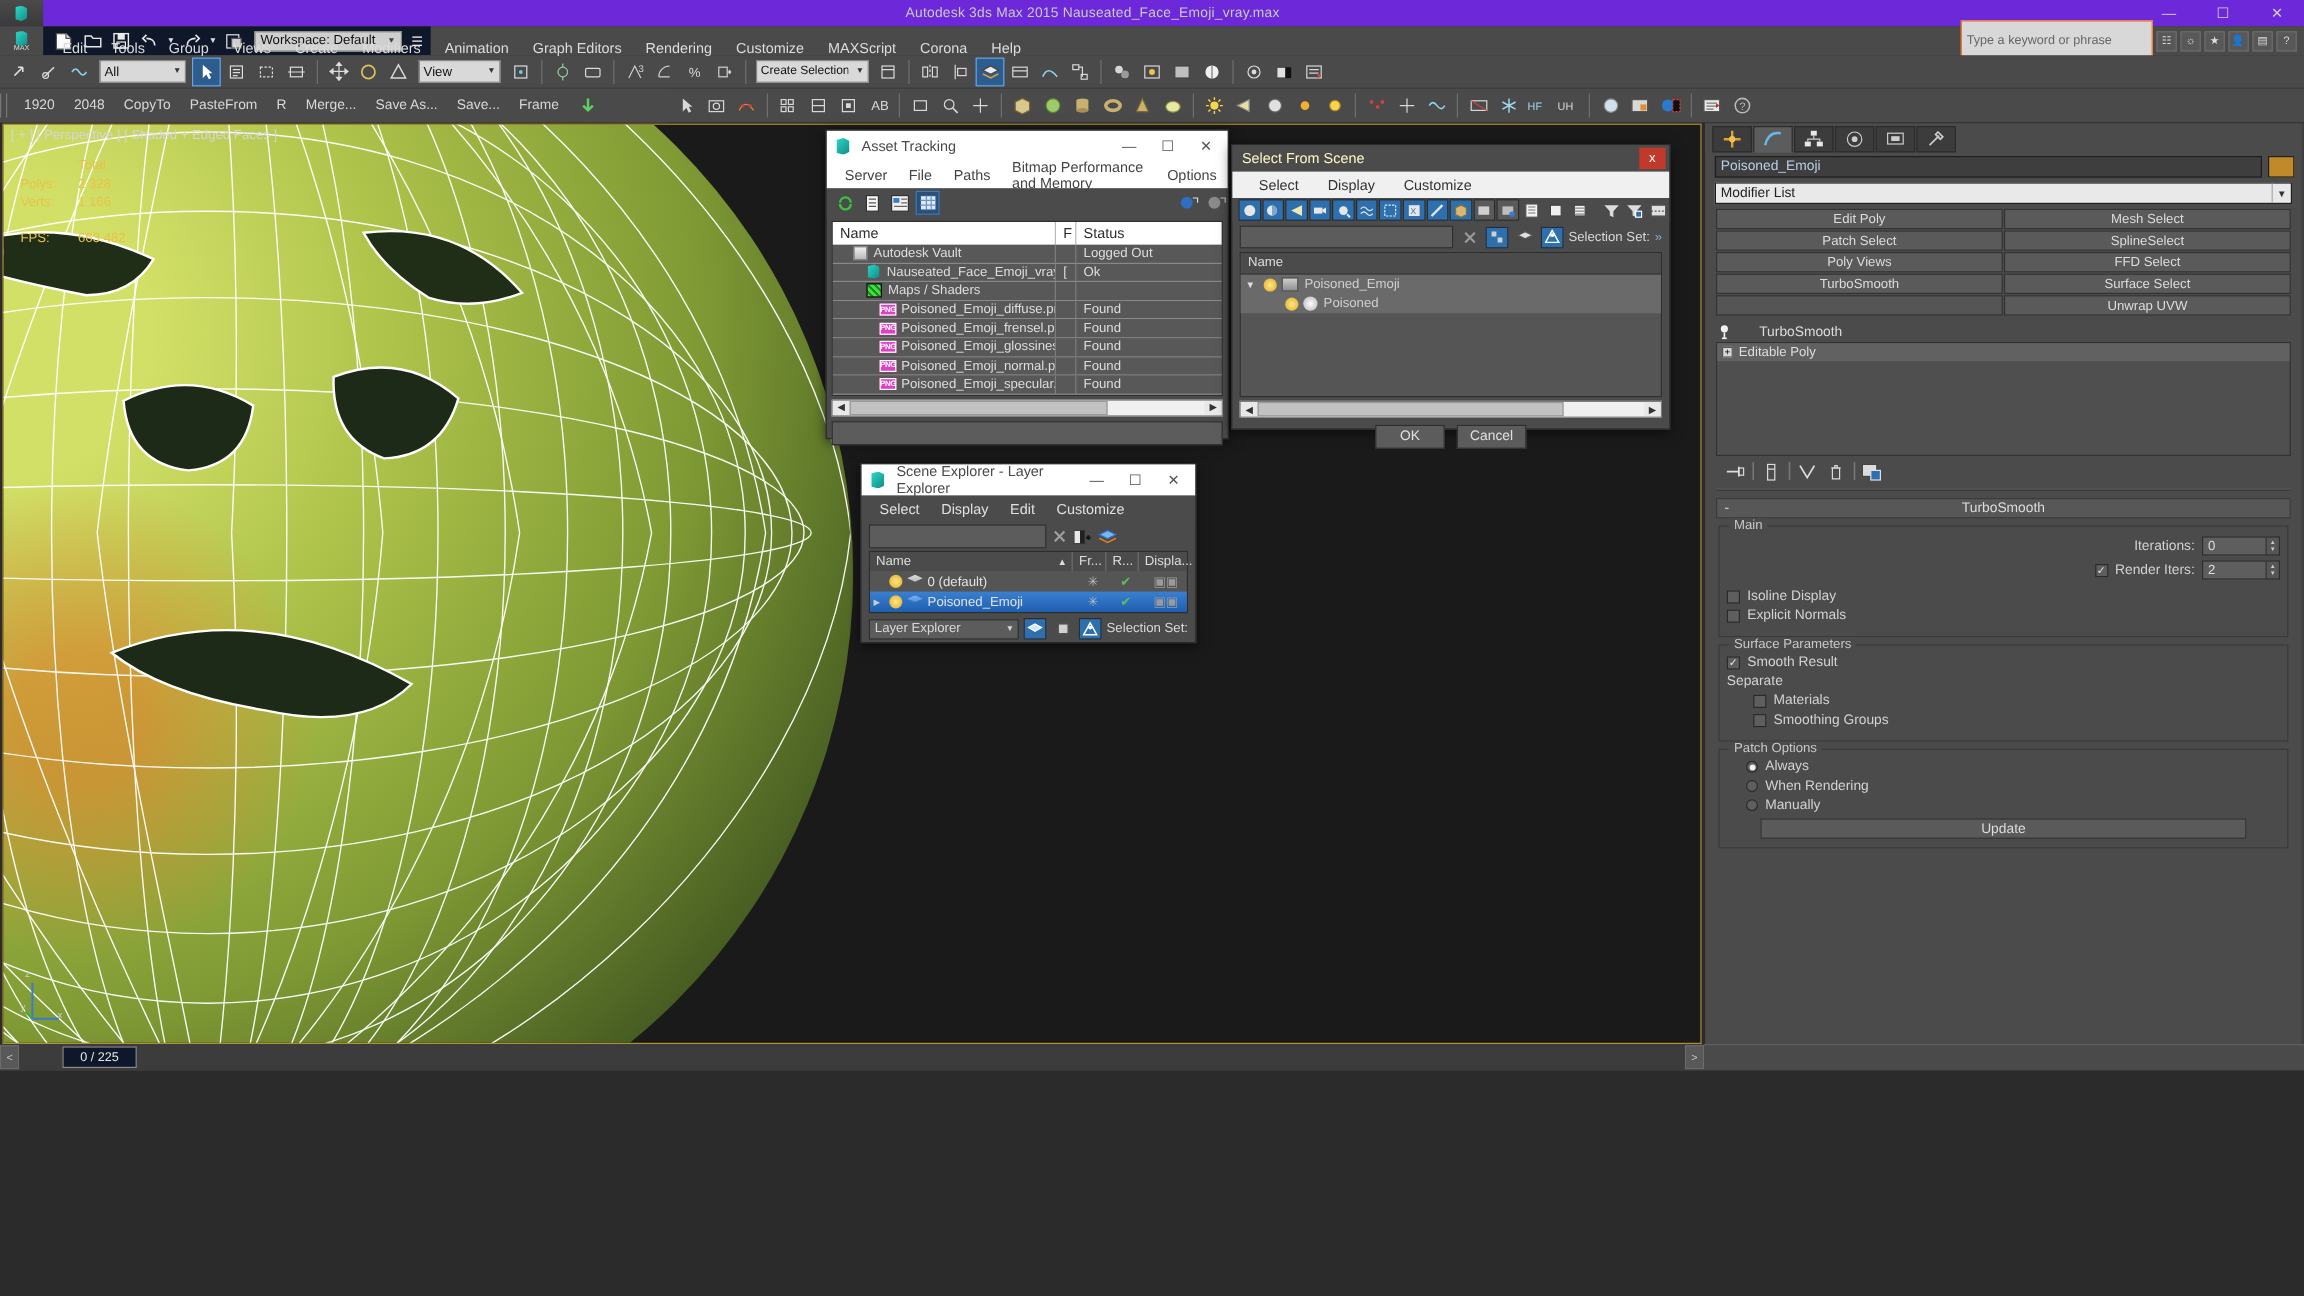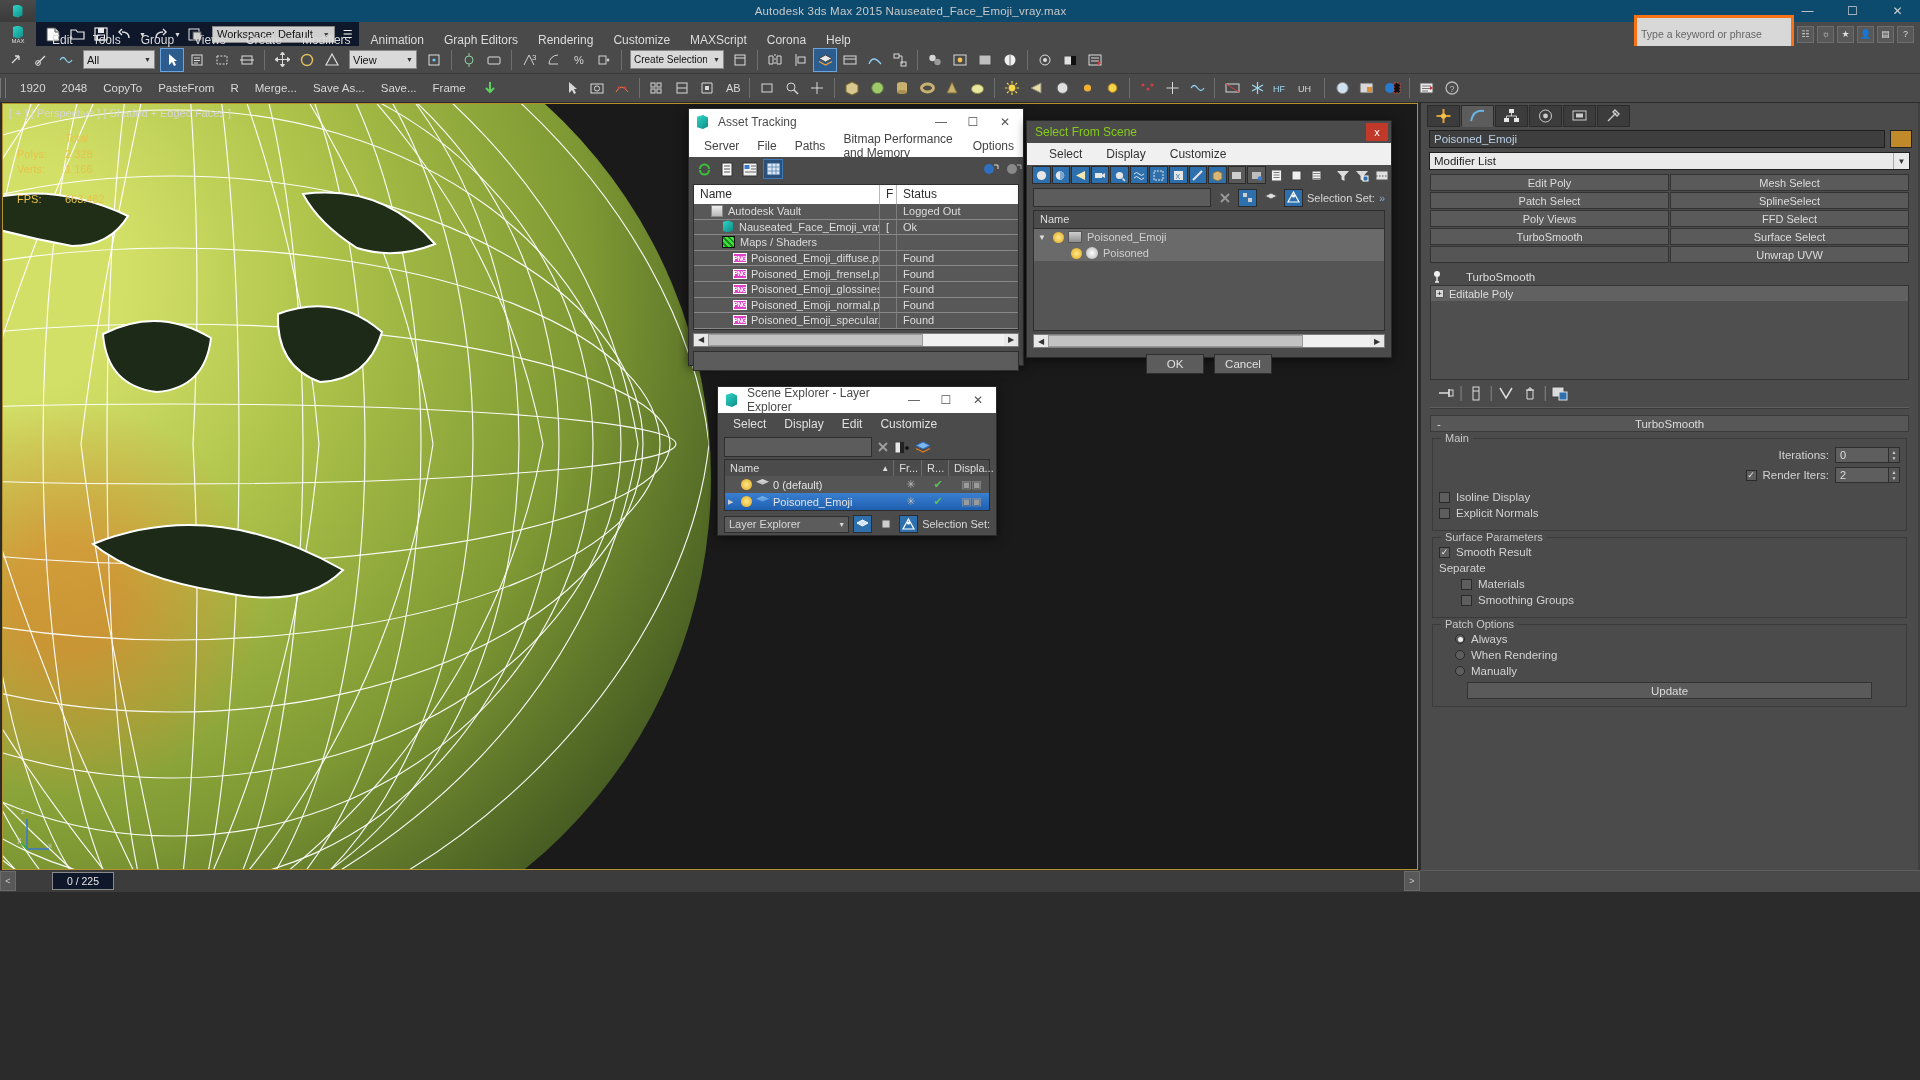--- a/index.html
+++ b/index.html
@@ -2,21 +2,21 @@
 <html><head>
 <meta charset="utf-8">
 <style>
   * { box-sizing: border-box; margin:0; padding:0; }
   html,body { width:1920px; height:1080px; overflow:hidden; background:#2b2b2b;
     font-family:"Liberation Sans", sans-serif; -webkit-font-smoothing:none; }
   body { position:relative; }
 
   
   .titlebar { position:absolute; left:0; top:0; width:1920px; height:22px;
-    background:#0c4a6e; display:flex; align-items:center; }
+    background:#6d28d9; display:flex; align-items:center; }
   .tb-logo { width:36px; height:22px; background:linear-gradient(#4a4a4a,#3a3a3a);
     display:flex; align-items:center; justify-content:center; position:relative; }
   .maxicon { width:15px; height:15px; position:relative; }
   .maxicon:before{content:"";position:absolute;left:2px;top:1px;width:10px;height:13px;
     background:linear-gradient(135deg,#2fd6c8,#0e8c86);
     clip-path:polygon(0 12%,55% 0,100% 18%,100% 82%,55% 100%,0 88%);}
   .tb-title { flex:1; text-align:center; color:#c9c9c9; font-size:11.5px; letter-spacing:.2px;}
   .tb-btns { display:flex; }
   .tb-btn { width:45px; height:22px; display:flex; align-items:center; justify-content:center;
     color:#d0d0d0; font-size:12px; }
@@ -27,21 +27,21 @@
   .qat-left { width:36px; height:24px; display:flex;align-items:center;justify-content:center;
     flex-direction:column; color:#cfcfcf; font-size:6px; }
   .qat-items { display:flex; align-items:center; gap:2px; padding-left:6px; height:24px;
     background:#0f172a; }
   .qicon { width:22px;height:20px; display:flex;align-items:center;justify-content:center; }
   .ws-box { height:17px; background:#cfcfcf; border:1px solid #888; display:flex;
     align-items:center; padding:0 4px; margin-left:4px; color:#111; font-size:11px; }
   .ws-arrow { margin-left:10px; color:#444; font-size:7px;}
   .qat-rest { flex:1; height:24px; background:#4a4a4a; display:flex; align-items:center;
     justify-content:flex-end; padding-right:6px; gap:3px;}
-  .search-box { width:160px;height:35px;background:#d8d8d8;border:3px solid #f97316;
+  .search-box { width:160px;height:35px;background:#d8d8d8;border:1px solid #f97316;
     color:#666;font-size:10.5px;display:flex;align-items:center;padding:16px 4px;}
   .minib { width:17px;height:17px;border:1px solid #6d6d6d;background:#585858;
     display:flex;align-items:center;justify-content:center;color:#ddd;font-size:9px;}
   .menus { position:absolute; left:42px; top:30px; display:flex; gap:0; z-index:5;}
   .menu { color:#dcdcdc; font-size:12px; padding:3px 10px; cursor:default;}
 
   
   .maintb { position:absolute; left:0; top:46px; width:1920px; height:28px;
     background:#4a4a4a; display:flex; align-items:center; padding-left:4px; gap:1px;
     border-bottom:1px solid #3a3a3a;}
@@ -137,21 +137,21 @@
   .hscroll{height:14px;background:#d4d4d4;border:1px solid #7d7d7d;margin:3px 4px 0 4px;
     display:flex;align-items:center;}
   .hs-arrow{width:14px;height:12px;display:flex;align-items:center;justify-content:center;
     font-size:8px;color:#333;background:#e8e8e8;}
   .hs-bar{flex:1;height:12px;position:relative;background:#f0f0f0;}
   .hs-thumb{position:absolute;left:0;top:0;height:12px;background:#c2c2c2;border:1px solid #9a9a9a;}
   .statusbox{height:20px;background:#5c5c5c;border:1px solid #2f2f2f;margin:4px;}
 
   
   .sfs-title{height:22px;background:#4b4b4b;display:flex;align-items:center;padding-left:8px;}
-  .sfs-title .t{color:#84cc16;font-size:12px;flex:1;}
+  .sfs-title .t{color:#fef9c3;font-size:12px;flex:1;}
   .sfs-x{width:22px;height:18px;background:#c0392b;color:#fff;font-size:11px;
      display:flex;align-items:center;justify-content:center;margin-right:3px;}
   .sfs-menu{height:22px;background:#f0f0f0;display:flex;align-items:center;padding-left:10px;}
   .sfs-menu span{color:#333;font-size:12px;padding:0 12px;}
   .sfs-tb{height:20px;background:#4b4b4b;display:flex;align-items:center;gap:1px;padding-left:5px;}
   .sb{width:19px;height:18px;border:1px solid #2c2c2c;background:#2e6fae;display:flex;
     align-items:center;justify-content:center;}
   .sb.off{background:#5a5a5a;}
   .sb.plain{background:transparent;border-color:transparent;}
   .sfs-find{height:19px;background:#5c5c5c;border:1px solid #2e2e2e;margin:3px 6px;}

